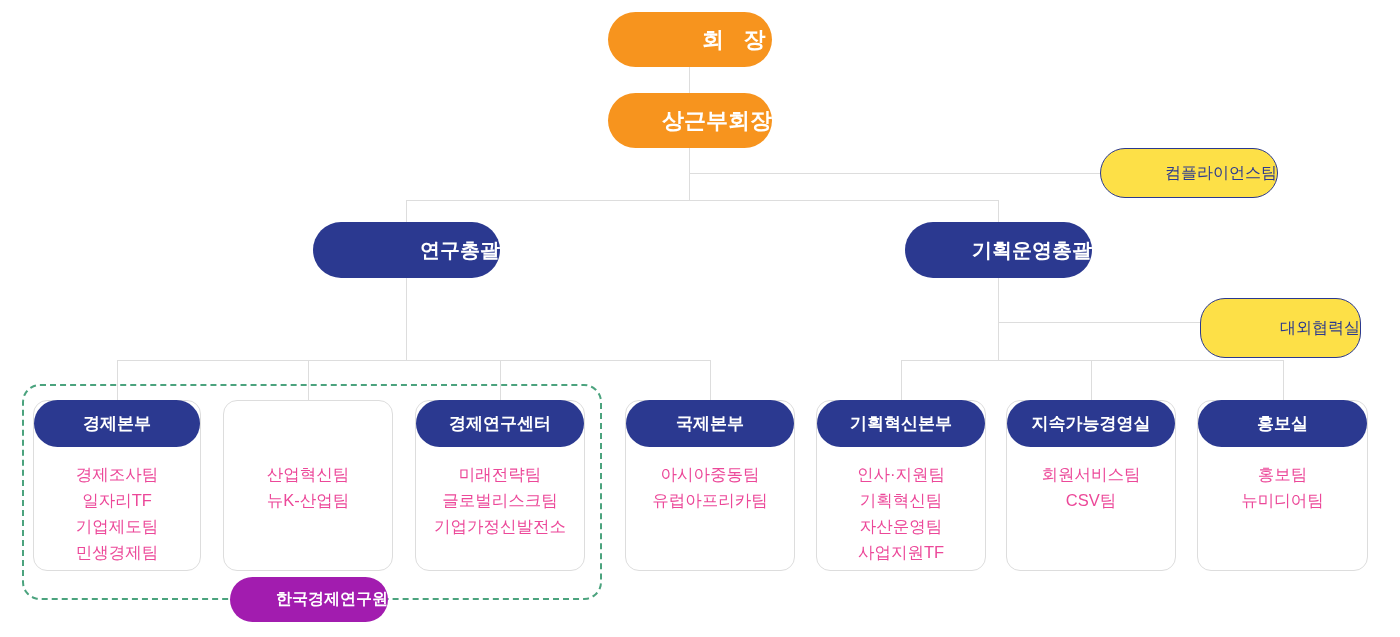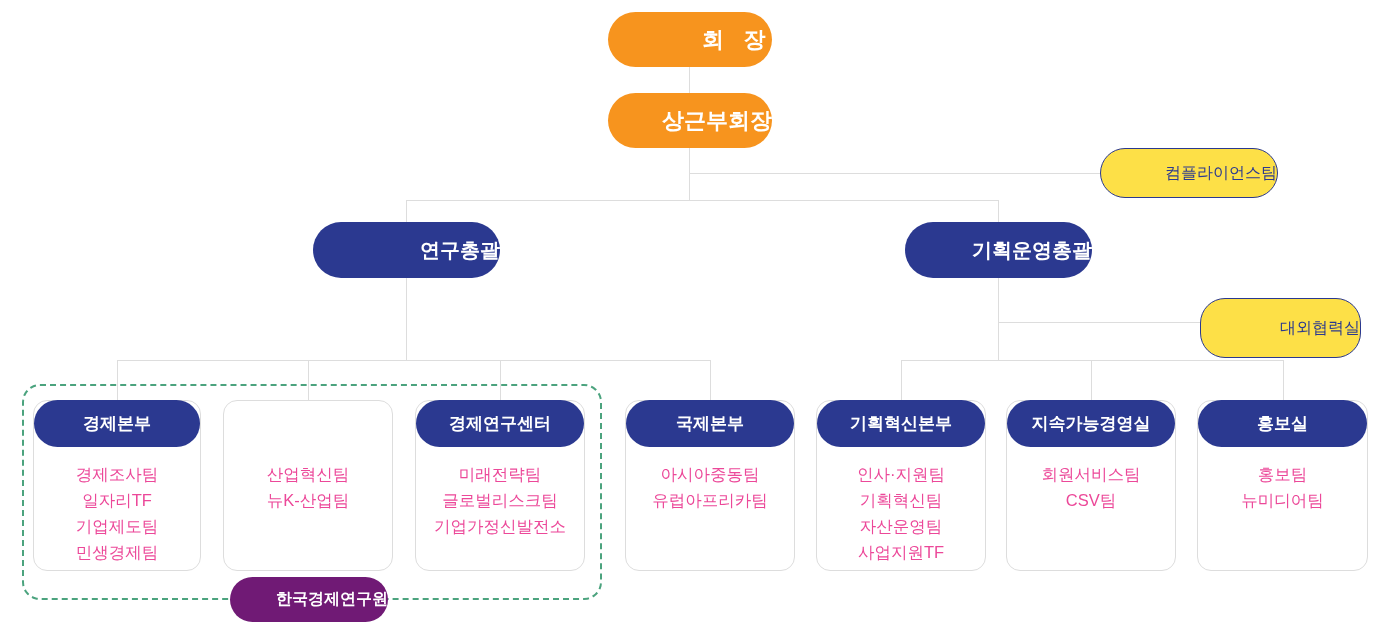--- a/index.html
+++ b/index.html
@@ -11,21 +11,21 @@
   .line.h{height:1px;}
   .line.v{width:1px;}
 
   
   .pill{position:absolute;display:flex;align-items:center;justify-content:flex-end;
         box-sizing:border-box;white-space:nowrap;}
   .pill.orange{background:#f7941e;color:#ffffff;font-weight:bold;font-size:22px;border-radius:28px;}
   .pill.navy{background:#2b3990;color:#ffffff;font-weight:bold;font-size:20px;border-radius:28px;}
   .pill.outline{background:#fde047;border:1.5px solid #2b3990;color:#2b3990;
                 font-size:16px;font-weight:500;border-radius:25px;}
-  .pill.green{background:#701a75;color:#ffffff;font-weight:bold;font-size:16px;border-radius:23px;z-index:3;}
+  .pill.green{background:#a21caf;color:#ffffff;font-weight:bold;font-size:16px;border-radius:23px;z-index:3;}
   .chairman-text{letter-spacing:0.30em;margin-left:0.30em;}
 
   
   .dashed-frame{position:absolute;left:22px;top:384px;width:580px;height:216px;
                 border:2px dashed #4ba37e;border-radius:18px;box-sizing:border-box;z-index:2;}
 
   
   .card{position:absolute;top:400px;height:171px;background:#ffffff;
         border:1px solid #dddddd;border-radius:14px;box-sizing:border-box;z-index:2;}
   .dept-pill{position:absolute;left:0;top:-1px;width:100%;height:47px;background:#2b3990;

